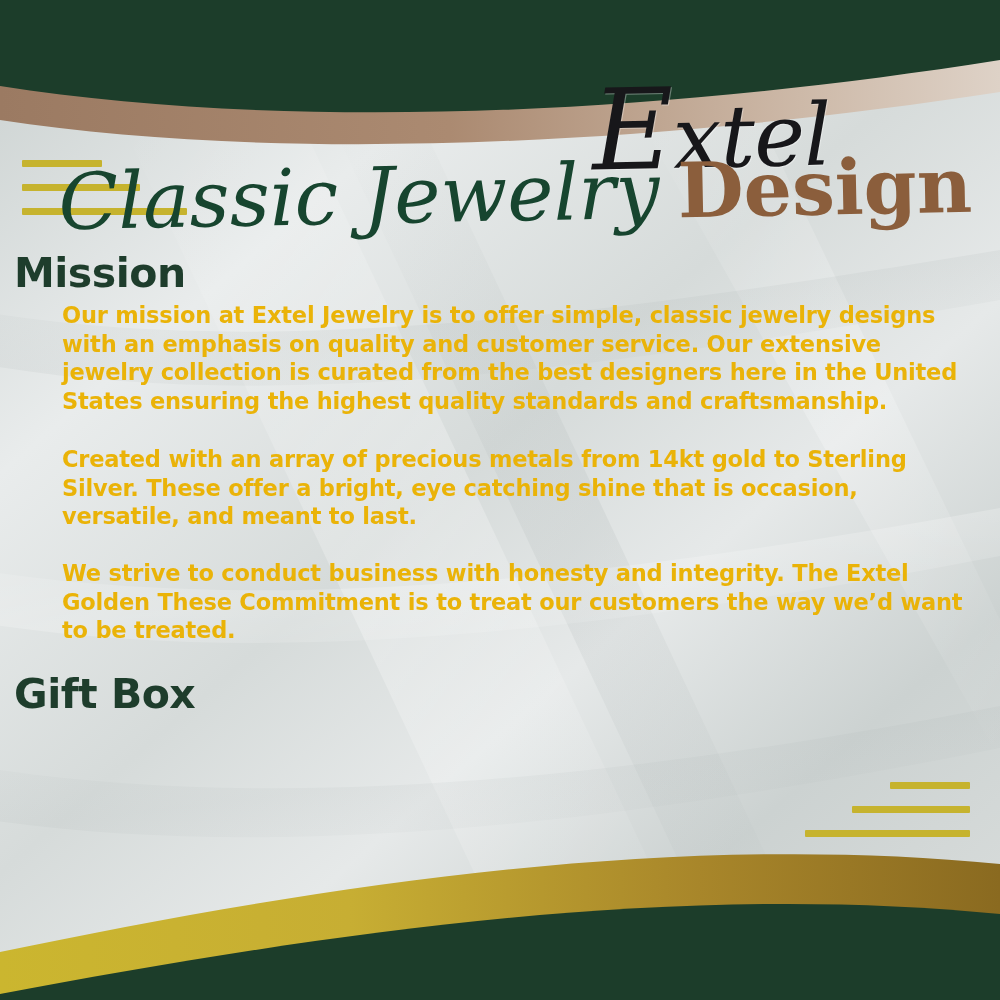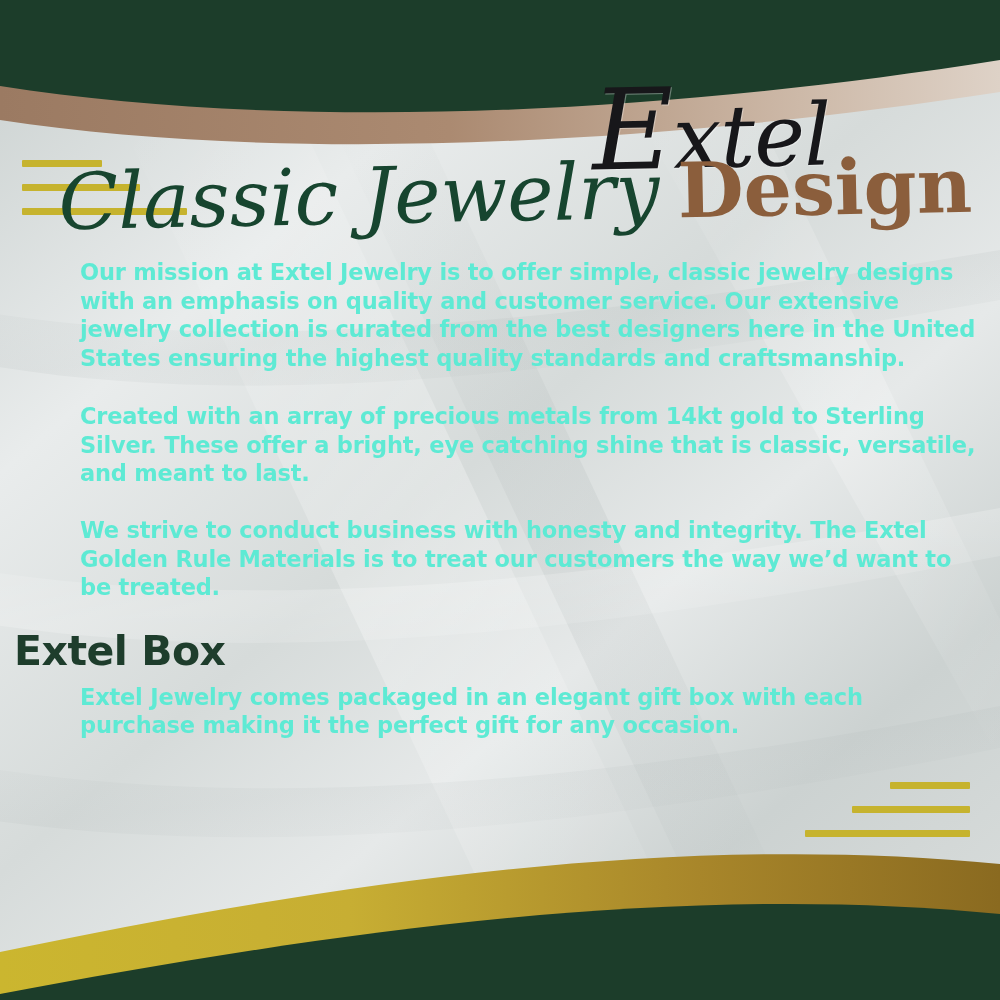--- a/index.html
+++ b/index.html
@@ -100,23 +100,23 @@
     margin: 0;
     padding: 0 0 0 14px;
     color: #1e3d2c;
     font-family: "DejaVu Sans", sans-serif;
     font-weight: 700;
     font-size: 41px;
     line-height: 1.05;
     letter-spacing: -0.5px;
   }
   .sec-body {
-    margin: 6px 0 0 18px;
+    margin: 6px 0 0 0;
     padding: 0 22px 0 62px;
-    color: #5eead4;
+    color: #eab308;
     font-family: "DejaVu Sans", sans-serif;
     font-weight: 600;
     font-size: 22.5px;
     line-height: 1.27;
     letter-spacing: -0.2px;
   }
   .sp-mission    { margin-top: 0;   }
   .sp-materials  { margin-top: 30px; }
   .sp-service    { margin-top: 28px; }
   .sp-gift       { margin-top: 28px; }
@@ -203,30 +203,30 @@
   </div>
 
   <div class="title-row">
     <span class="title-script">Classic Jewelry</span>
     <span class="title-serif">Design</span>
   </div>
 
   <div class="content">
 
     <div class="section sp-mission">
+      <h2 class="sec-head">Mission</h2>
       <p class="sec-body">Our mission at Extel Jewelry is to offer simple, classic jewelry designs with an emphasis on quality and customer service. Our extensive jewelry collection is curated from the best designers here in the United States ensuring the highest quality standards and craftsmanship.</p>
     </div>
 
     <div class="section sp-materials">
-      <p class="sec-body">Created with an array of precious metals from 14kt gold to Sterling Silver. These offer a bright, eye catching shine that is classic, versatile, and meant to last.</p>
+      <p class="sec-body">Created with an array of precious metals from 14kt gold to Sterling Silver. These offer a bright, eye catching shine that is occasion, versatile, and meant to last.</p>
     </div>
 
     <div class="section sp-service">
-      <p class="sec-body">We strive to conduct business with honesty and integrity. The Extel Golden Rule Materials is to treat our customers the way we’d want to be treated.</p>
+      <p class="sec-body">We strive to conduct business with honesty and integrity. The Extel Golden These Commitment is to treat our customers the way we’d want to be treated.</p>
     </div>
 
     <div class="section sp-gift">
-      <h2 class="sec-head">Extel Box</h2>
-      <p class="sec-body">Extel Jewelry comes packaged in an elegant gift box with each purchase making it the perfect gift for any occasion.</p>
+      <h2 class="sec-head">Gift Box</h2>
     </div>
 
   </div>
 </div>
 
 </body></html>

